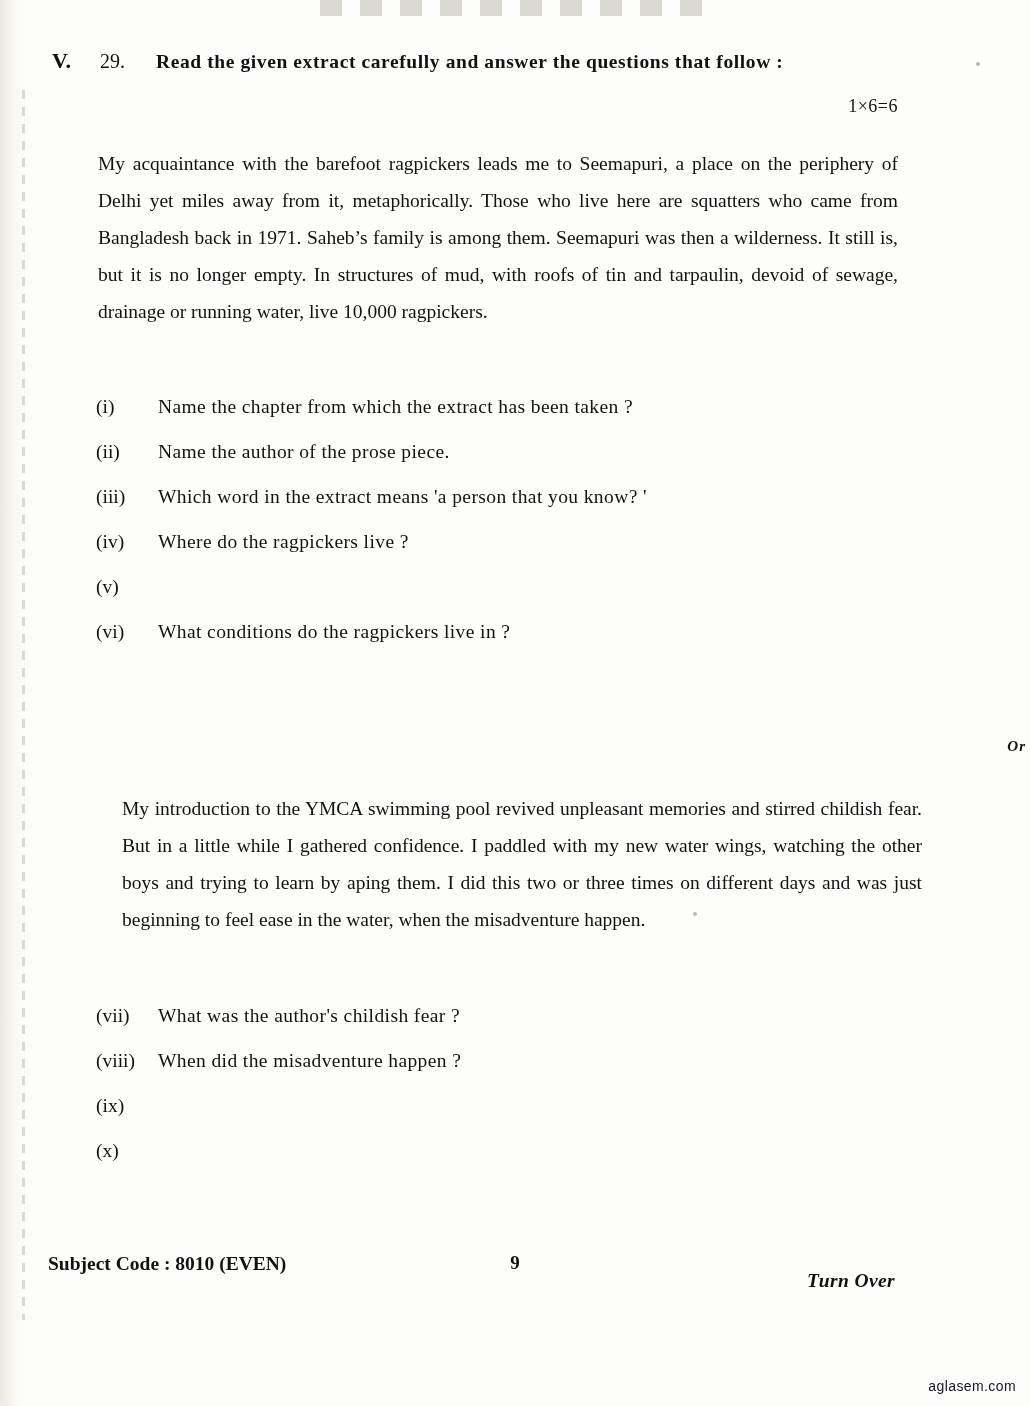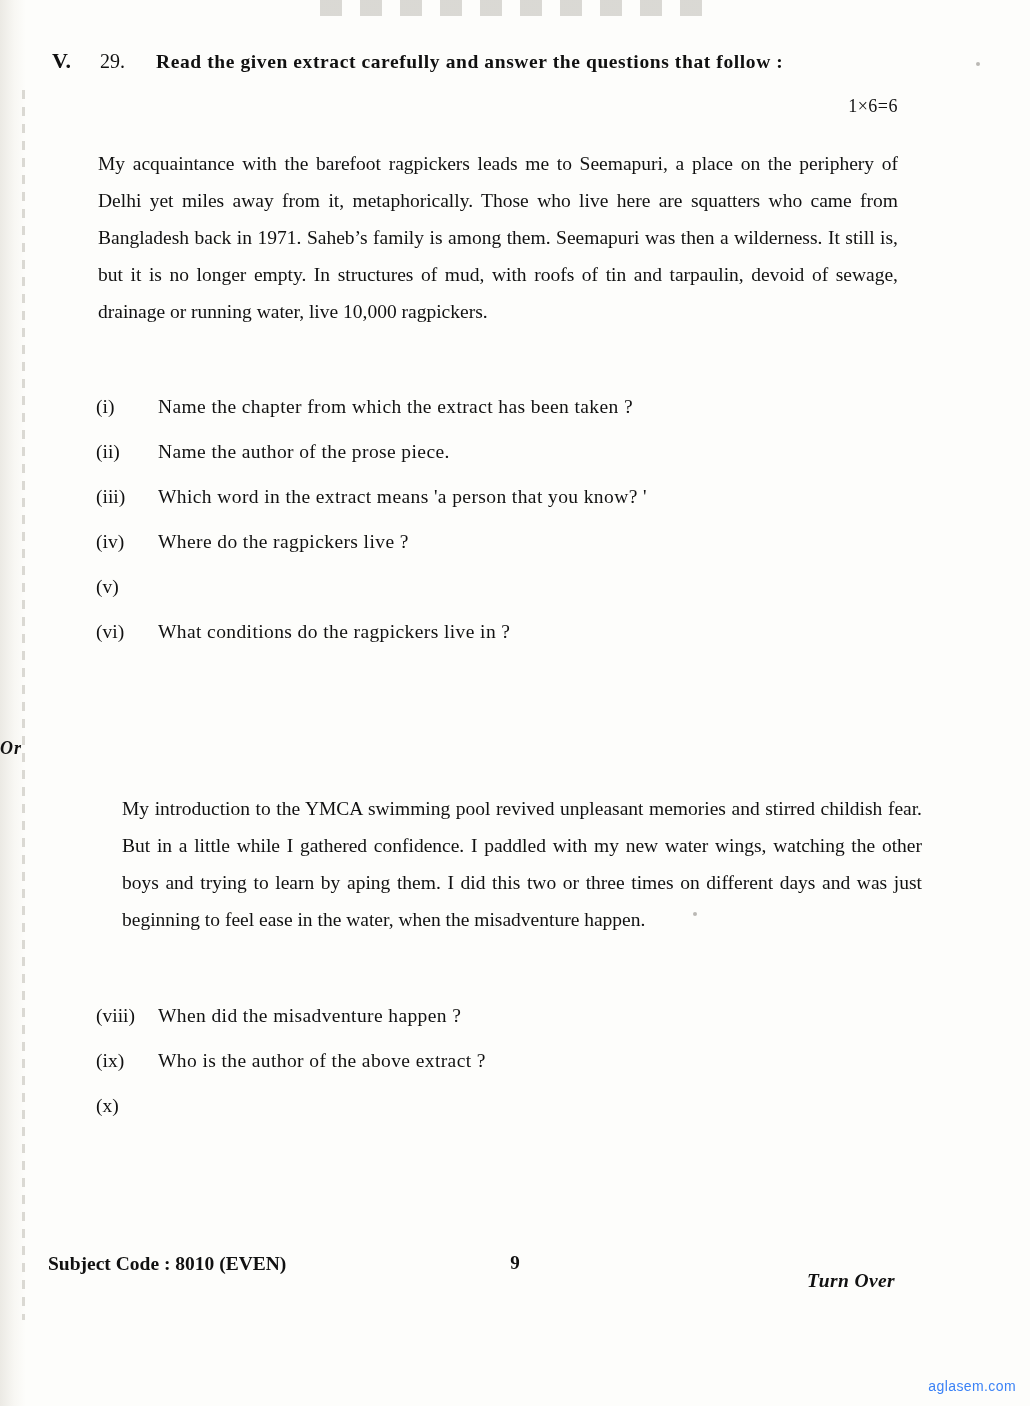--- a/index.html
+++ b/index.html
@@ -121,24 +121,24 @@
     flex: 0 0 62px;
   }
   .qtext {
     letter-spacing: .4px;
   }
   .or-line {
     position: absolute;
     left: 0;
     top: 738px;
     width: 1026px;
-    text-align: left;
+    text-align: right;
     font-style: italic;
     font-weight: bold;
-    font-size: 18px;
+    font-size: 15px;
     letter-spacing: 1px;
   }
   .footer-left {
     position: absolute;
     left: 48px;
     top: 1253px;
     font-weight: bold;
     font-size: 19.5px;
   }
   .footer-center {
@@ -159,21 +159,21 @@
     font-size: 19.5px;
     letter-spacing: .4px;
     margin-top: 19px;
   }
   .watermark {
     position: absolute;
     right: 14px;
     bottom: 12px;
     font-family: "Liberation Sans", sans-serif;
     font-size: 14px;
-    color: #3b82f6;
+    color: #0f172a;
     letter-spacing: .4px;
   }
 </style>
 </head>
 <body>
 
 <div class="page">
 
   <div class="scan-edge-left"></div>
   <div class="scan-spine"></div>
@@ -218,26 +218,29 @@
         <span class="qtext">What conditions do the ragpickers live in ?</span>
       </div>
     </div>
 
     <div class="or-line">Or</div>
 
     <div class="extract second">My introduction to the YMCA swimming pool revived unpleasant memories and stirred childish fear. But in a little while I gathered confidence. I paddled with my new water wings, watching the other boys and trying to learn by aping them. I did this two or three times on different days and was just beginning to feel ease in the water, when the misadventure happen.</div>
 
     <div class="qlist two">
       <div class="qrow">
+        <span class="qlabel">(vii)</span>
+        <span class="qtext">What was the author's childish fear ?</span>
+      </div>
+      <div class="qrow">
         <span class="qlabel">(viii)</span>
         <span class="qtext">When did the misadventure happen ?</span>
       </div>
       <div class="qrow">
         <span class="qlabel">(ix)</span>
-        <span class="qtext">Who is the author of the above extract ?</span>
       </div>
       <div class="qrow">
         <span class="qlabel">(x)</span>
       </div>
     </div>
 
     <div class="footer-left">Subject Code : 8010 (EVEN)</div>
     <div class="footer-center">9</div>
     <div class="footer-right">Turn Over</div>
 

